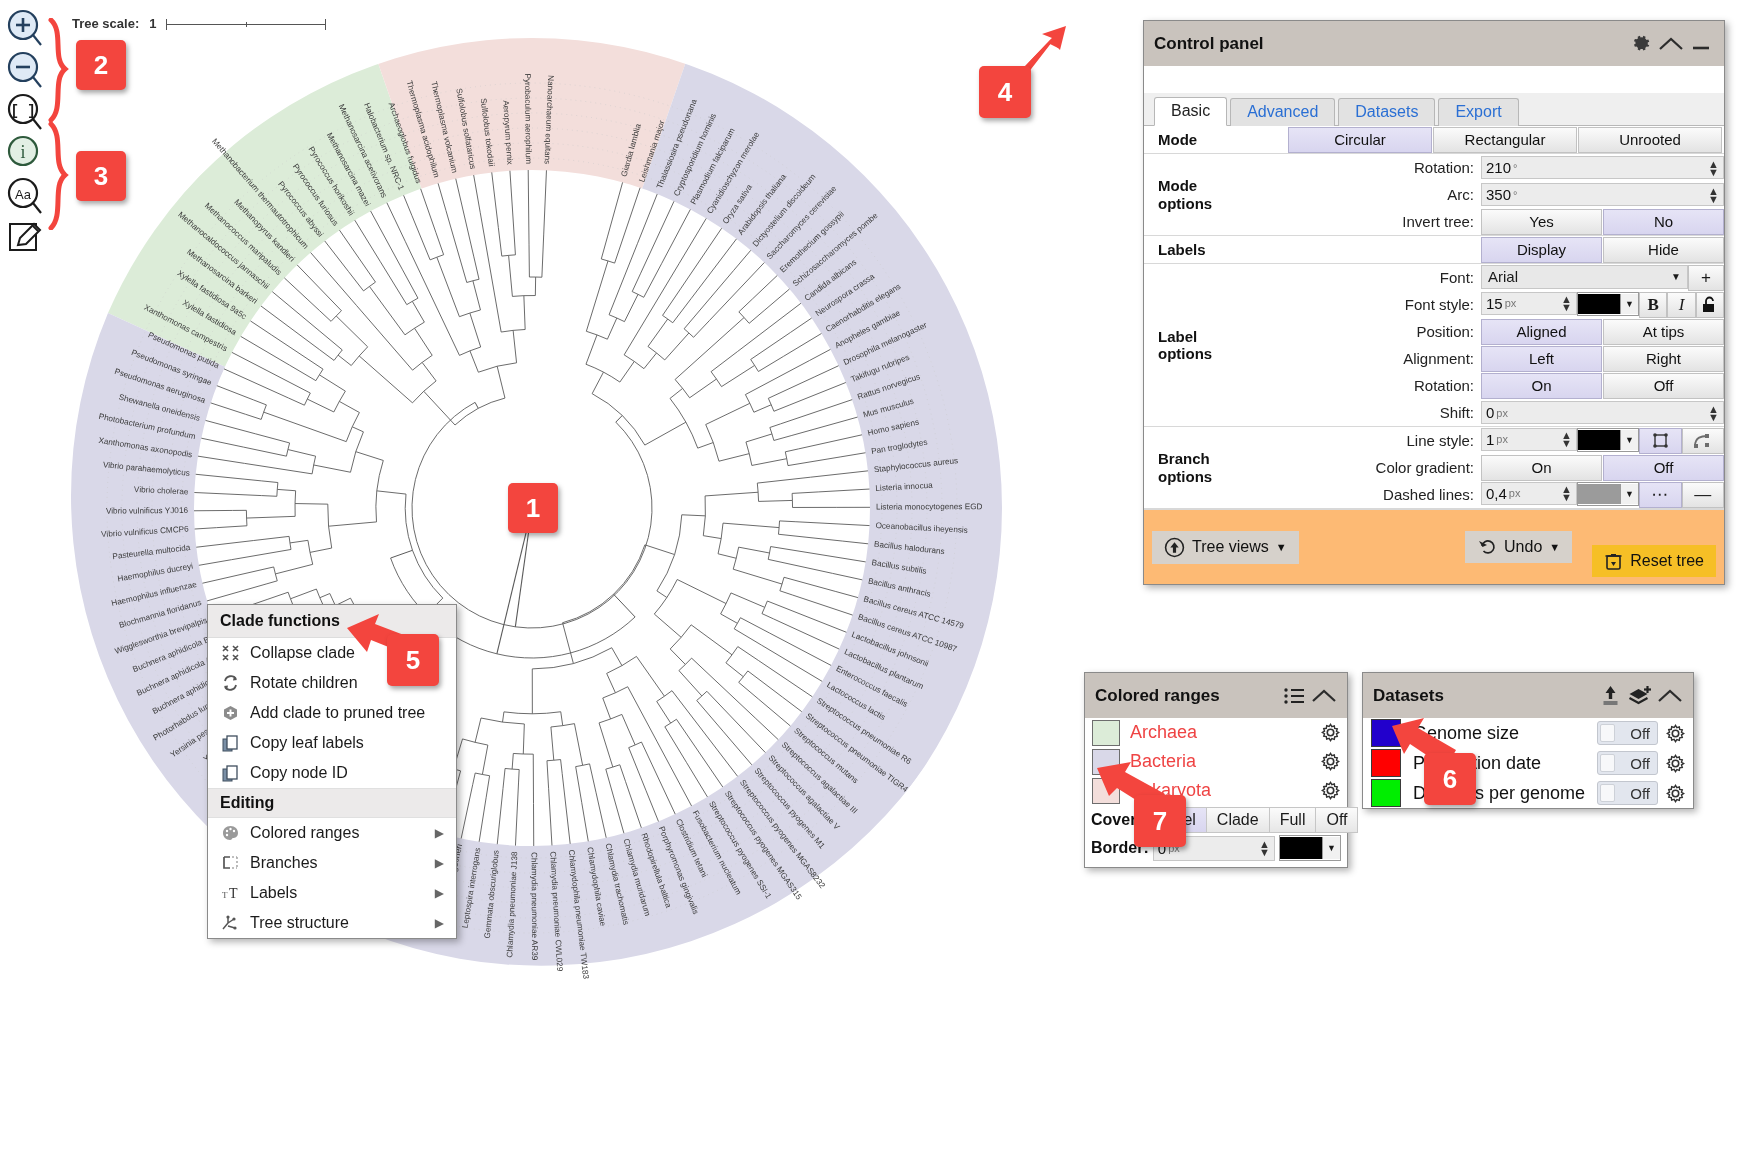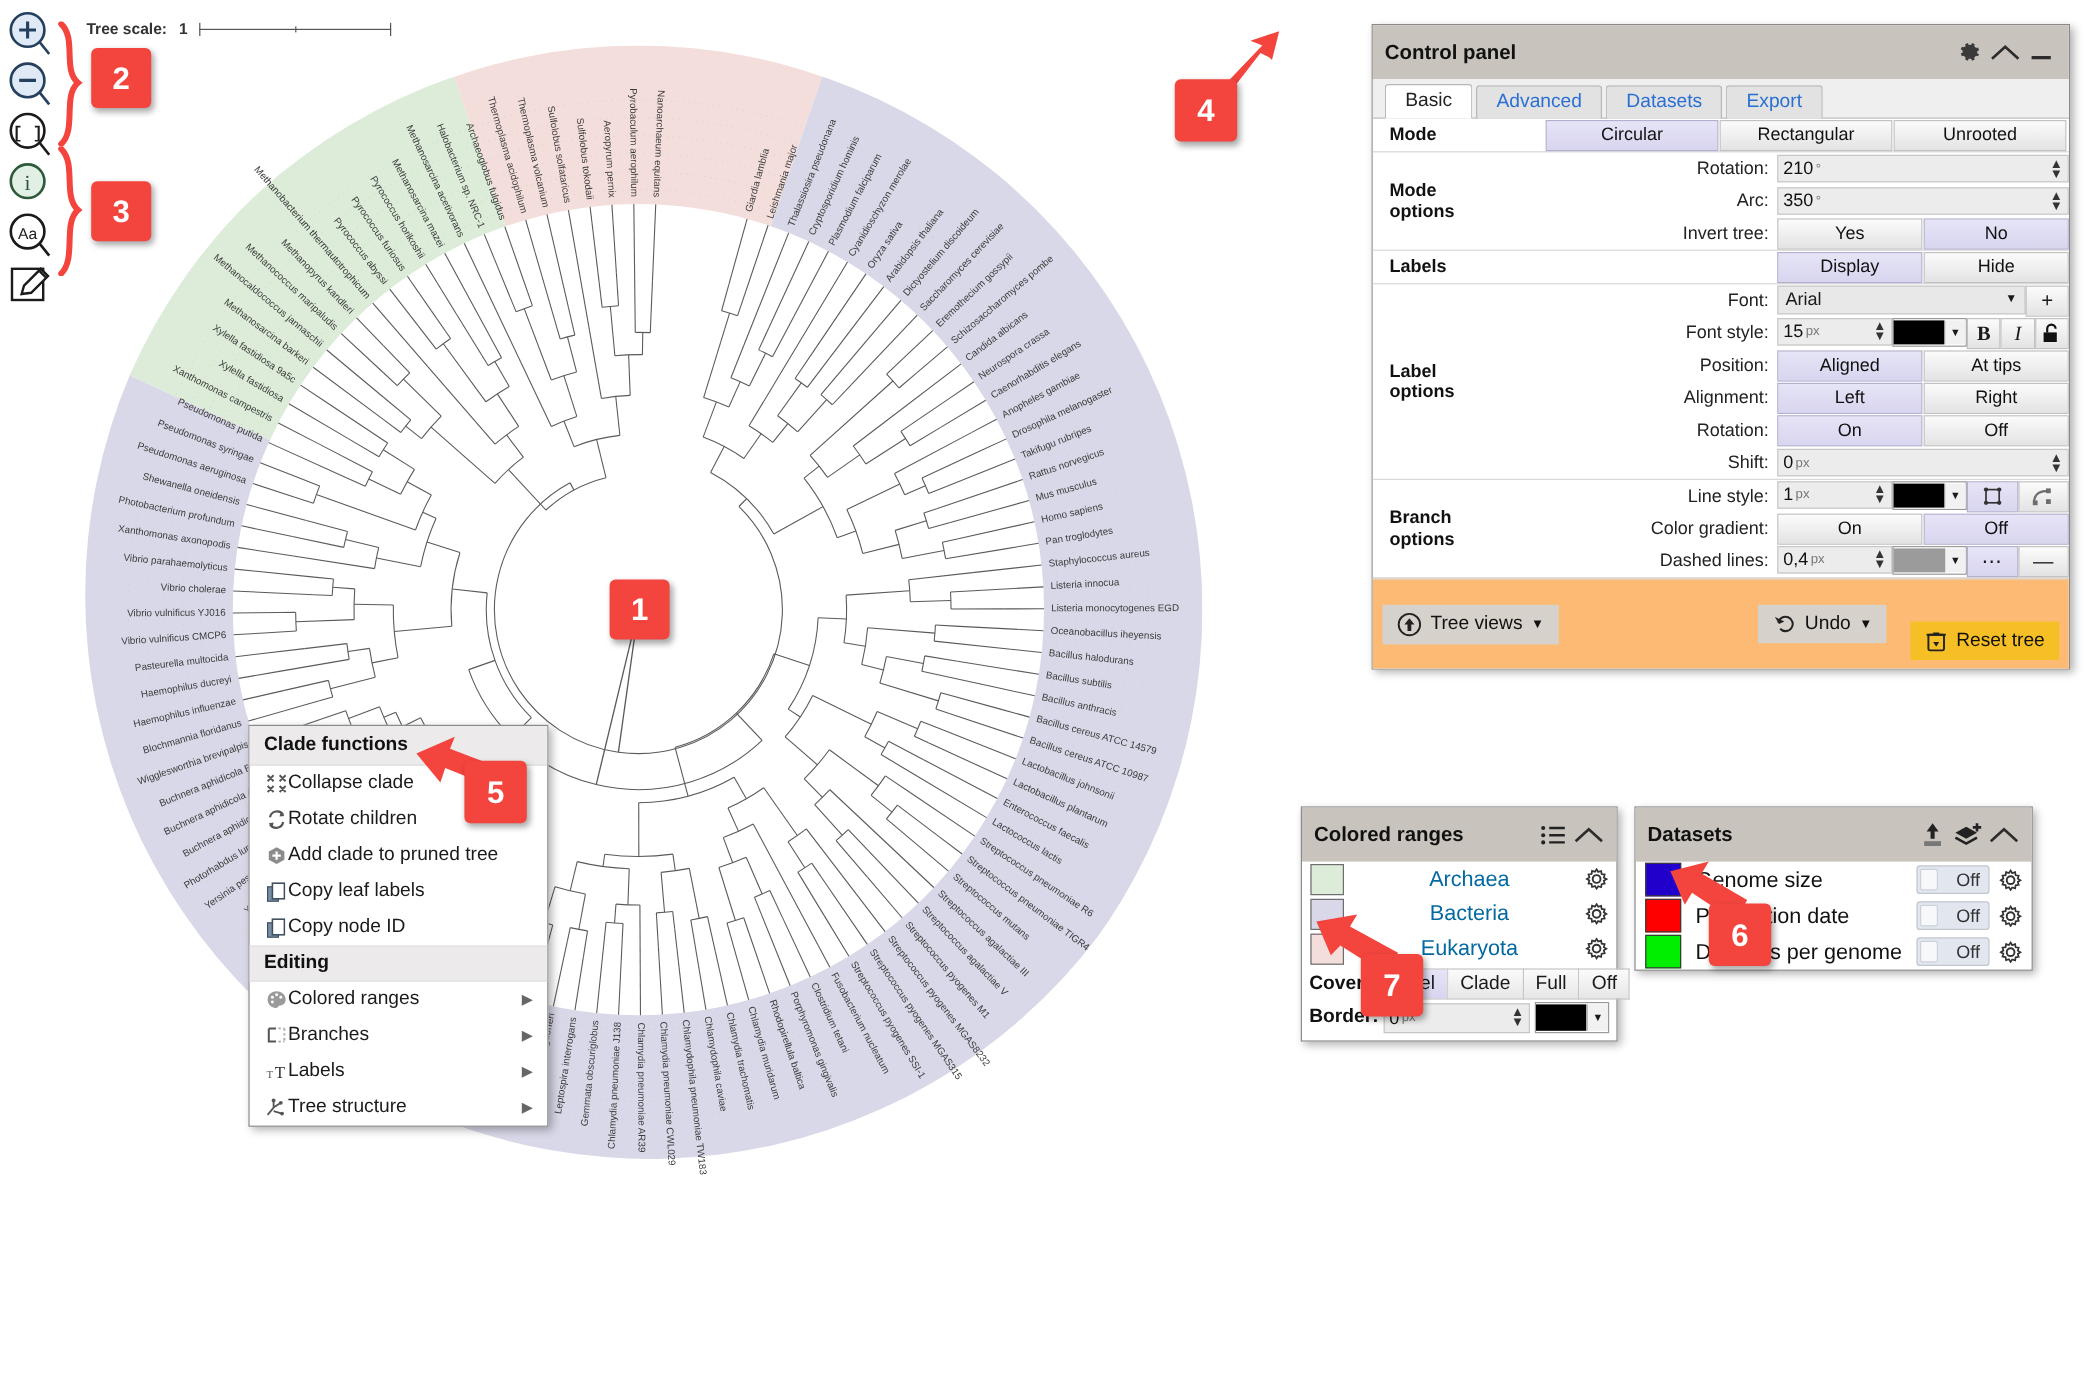--- a/index.html
+++ b/index.html
@@ -37,21 +37,21 @@
     box-shadow:3px 3px 7px rgba(0,0,0,.3);z-index:40;}
   .panel-head{background:#c9c3bd;height:45px;display:flex;align-items:center;
     padding:0 10px;font-weight:bold;font-size:17px;color:#111;}
   .panel-head .spacer{flex:1;}
   .head-ico{width:26px;height:26px;display:flex;align-items:center;justify-content:center;
     cursor:pointer;margin-left:4px;}
 
   
   #control-panel{left:1143px;top:20px;width:580px;}
   #cp-tabs{display:flex;align-items:flex-end;height:32px;background:#efefef;
-    border-bottom:1px solid #b7b7b7;padding-left:10px;gap:3px;}
+    border-bottom:1px solid #b7b7b7;padding-left:10px;gap:3px;margin-top:27px;}
   .cp-tab{padding:4px 16px 5px;font-size:16px;color:#2a6fd4;background:#e2e2e2;
     border:1px solid #b7b7b7;border-bottom:none;border-radius:3px 3px 0 0;cursor:pointer;
     position:relative;top:1px;}
   .cp-tab.active{background:#fff;color:#222;border-bottom:1px solid #fff;}
   .cp-body{background:#fff;}
   .cp-section{display:flex;border-bottom:1px solid #d8d8d8;}
   .cp-section:last-child{border-bottom:none;}
   .cp-sec-label{width:130px;flex:0 0 130px;display:flex;align-items:center;
     padding-left:14px;font-weight:bold;font-size:15px;color:#111;line-height:1.15;}
   .cp-rows{flex:1;}
@@ -84,21 +84,21 @@
     border-top:1px solid #d8d8d8;}
   .footbtn{display:flex;align-items:center;gap:7px;padding:6px 12px;font-size:16px;
     background:#d6d1cb;border:none;cursor:pointer;color:#111;}
   .footbtn.reset{background:#f6bf26;margin-top:28px;}
   .footspace{flex:1;}
 
   
   #colored-ranges{left:1084px;top:672px;width:262px;}
   .cr-item{display:flex;align-items:center;height:29px;padding:0 6px 0 7px;}
   .cr-sw{width:26px;height:24px;border:1px solid #6d6d6d;flex:0 0 26px;}
-  .cr-name{flex:1;padding-left:10px;font-size:18px;color:#0369a1;text-align:center;}
+  .cr-name{flex:1;padding-left:10px;font-size:18px;color:#ef4444;}
   .gear{width:22px;cursor:pointer;display:flex;justify-content:center;}
   .cr-bottom{padding:0 6px 6px;}
   .cr-line{display:flex;align-items:center;gap:4px;margin-top:2px;}
   .cr-line>.k{font-weight:bold;font-size:16px;color:#111;}
   .cr-seg{display:flex;flex:1;}
   .cr-seg>div{padding:3px 10px;font-size:16px;cursor:pointer;
     background:linear-gradient(#fbfbfb,#e6e6e6);border:1px solid #c6c6c6;border-left:none;}
   .cr-seg>div:first-child{border-left:1px solid #c6c6c6;}
   .cr-seg>div.on{background:linear-gradient(#e6e4f6,#d8d5ef);}
 
@@ -110,21 +110,21 @@
   .ds-toggle{width:52px;height:22px;background:#e2e6ee;border:1px solid #c2c6ce;border-radius:3px;
     display:flex;align-items:center;justify-content:flex-end;padding-right:7px;
     font-size:15px;color:#333;cursor:pointer;position:relative;margin-right:6px;}
   .ds-toggle::before{content:"";position:absolute;left:2px;top:2px;width:13px;height:16px;
     background:#f7f8fa;border:1px solid #cdd1d8;border-radius:2px;}
 
   
   #clade-menu{left:207px;top:604px;width:248px;z-index:45;}
   .cm-head{background:#eceaea;font-weight:bold;font-size:16px;padding:7px 12px;color:#111;
     border-bottom:1px solid #ddd;}
-  .cm-item{display:flex;align-items:center;gap:0;padding:4px 12px;font-size:16px;color:#1b1b1b;
+  .cm-item{display:flex;align-items:center;gap:10px;padding:4px 12px;font-size:16px;color:#1b1b1b;
     cursor:pointer;height:22px;}
   .cm-ico{width:20px;flex:0 0 20px;display:flex;align-items:center;justify-content:center;}
   .cm-sub{margin-left:auto;font-size:12px;color:#666;}
   .cm-sep{background:#eceaea;font-weight:bold;font-size:16px;padding:5px 12px;color:#111;
     border-top:1px solid #e0e0e0;border-bottom:1px solid #e0e0e0;}
 </style>
 </head>
 <body>
 
 <div id="tree-canvas">

